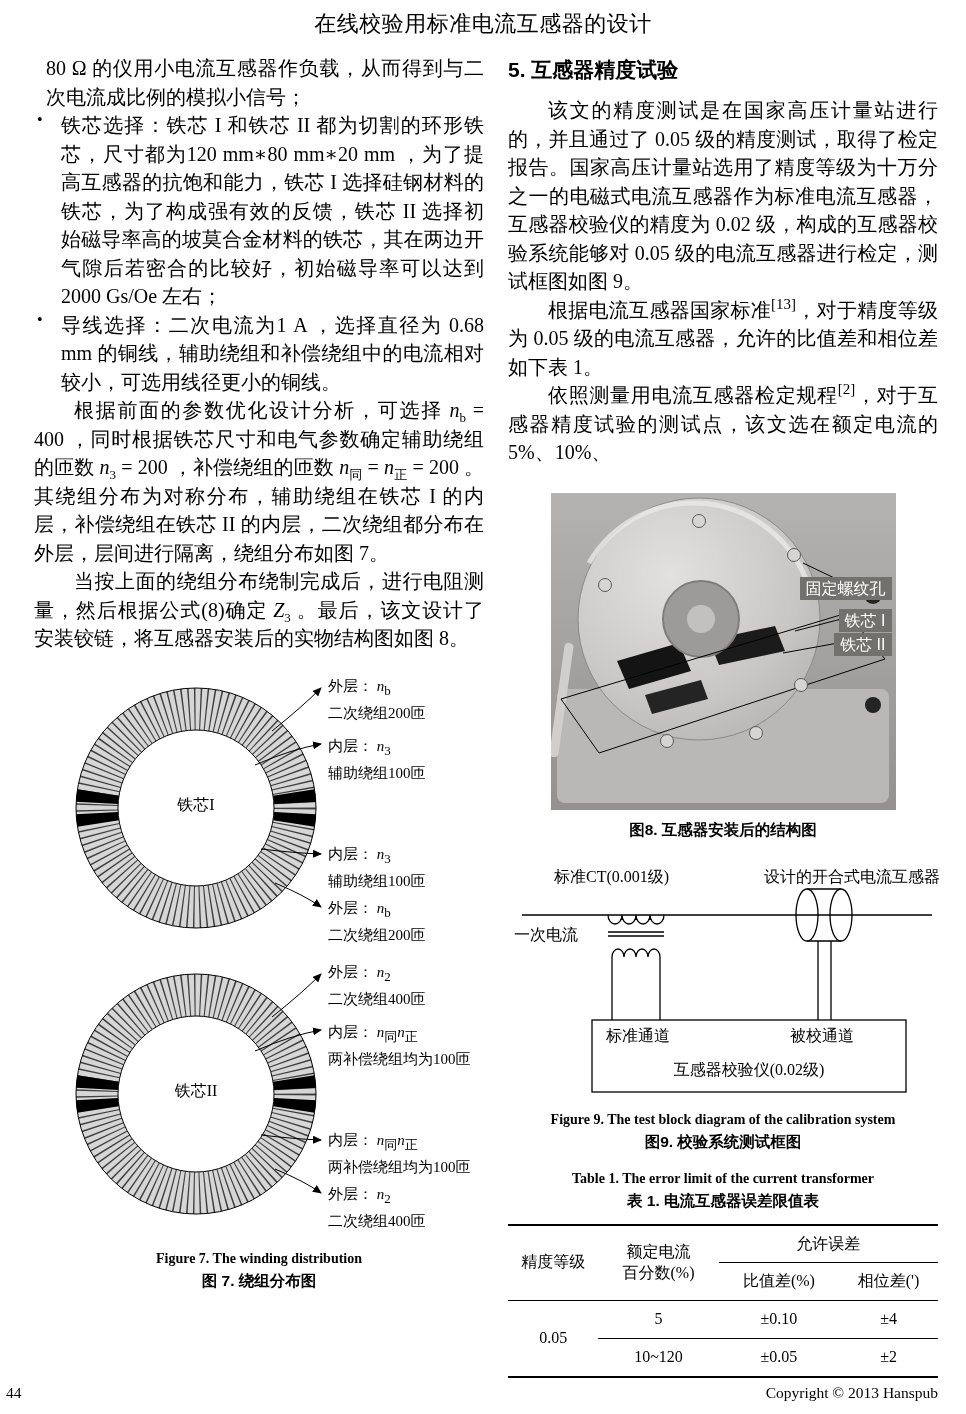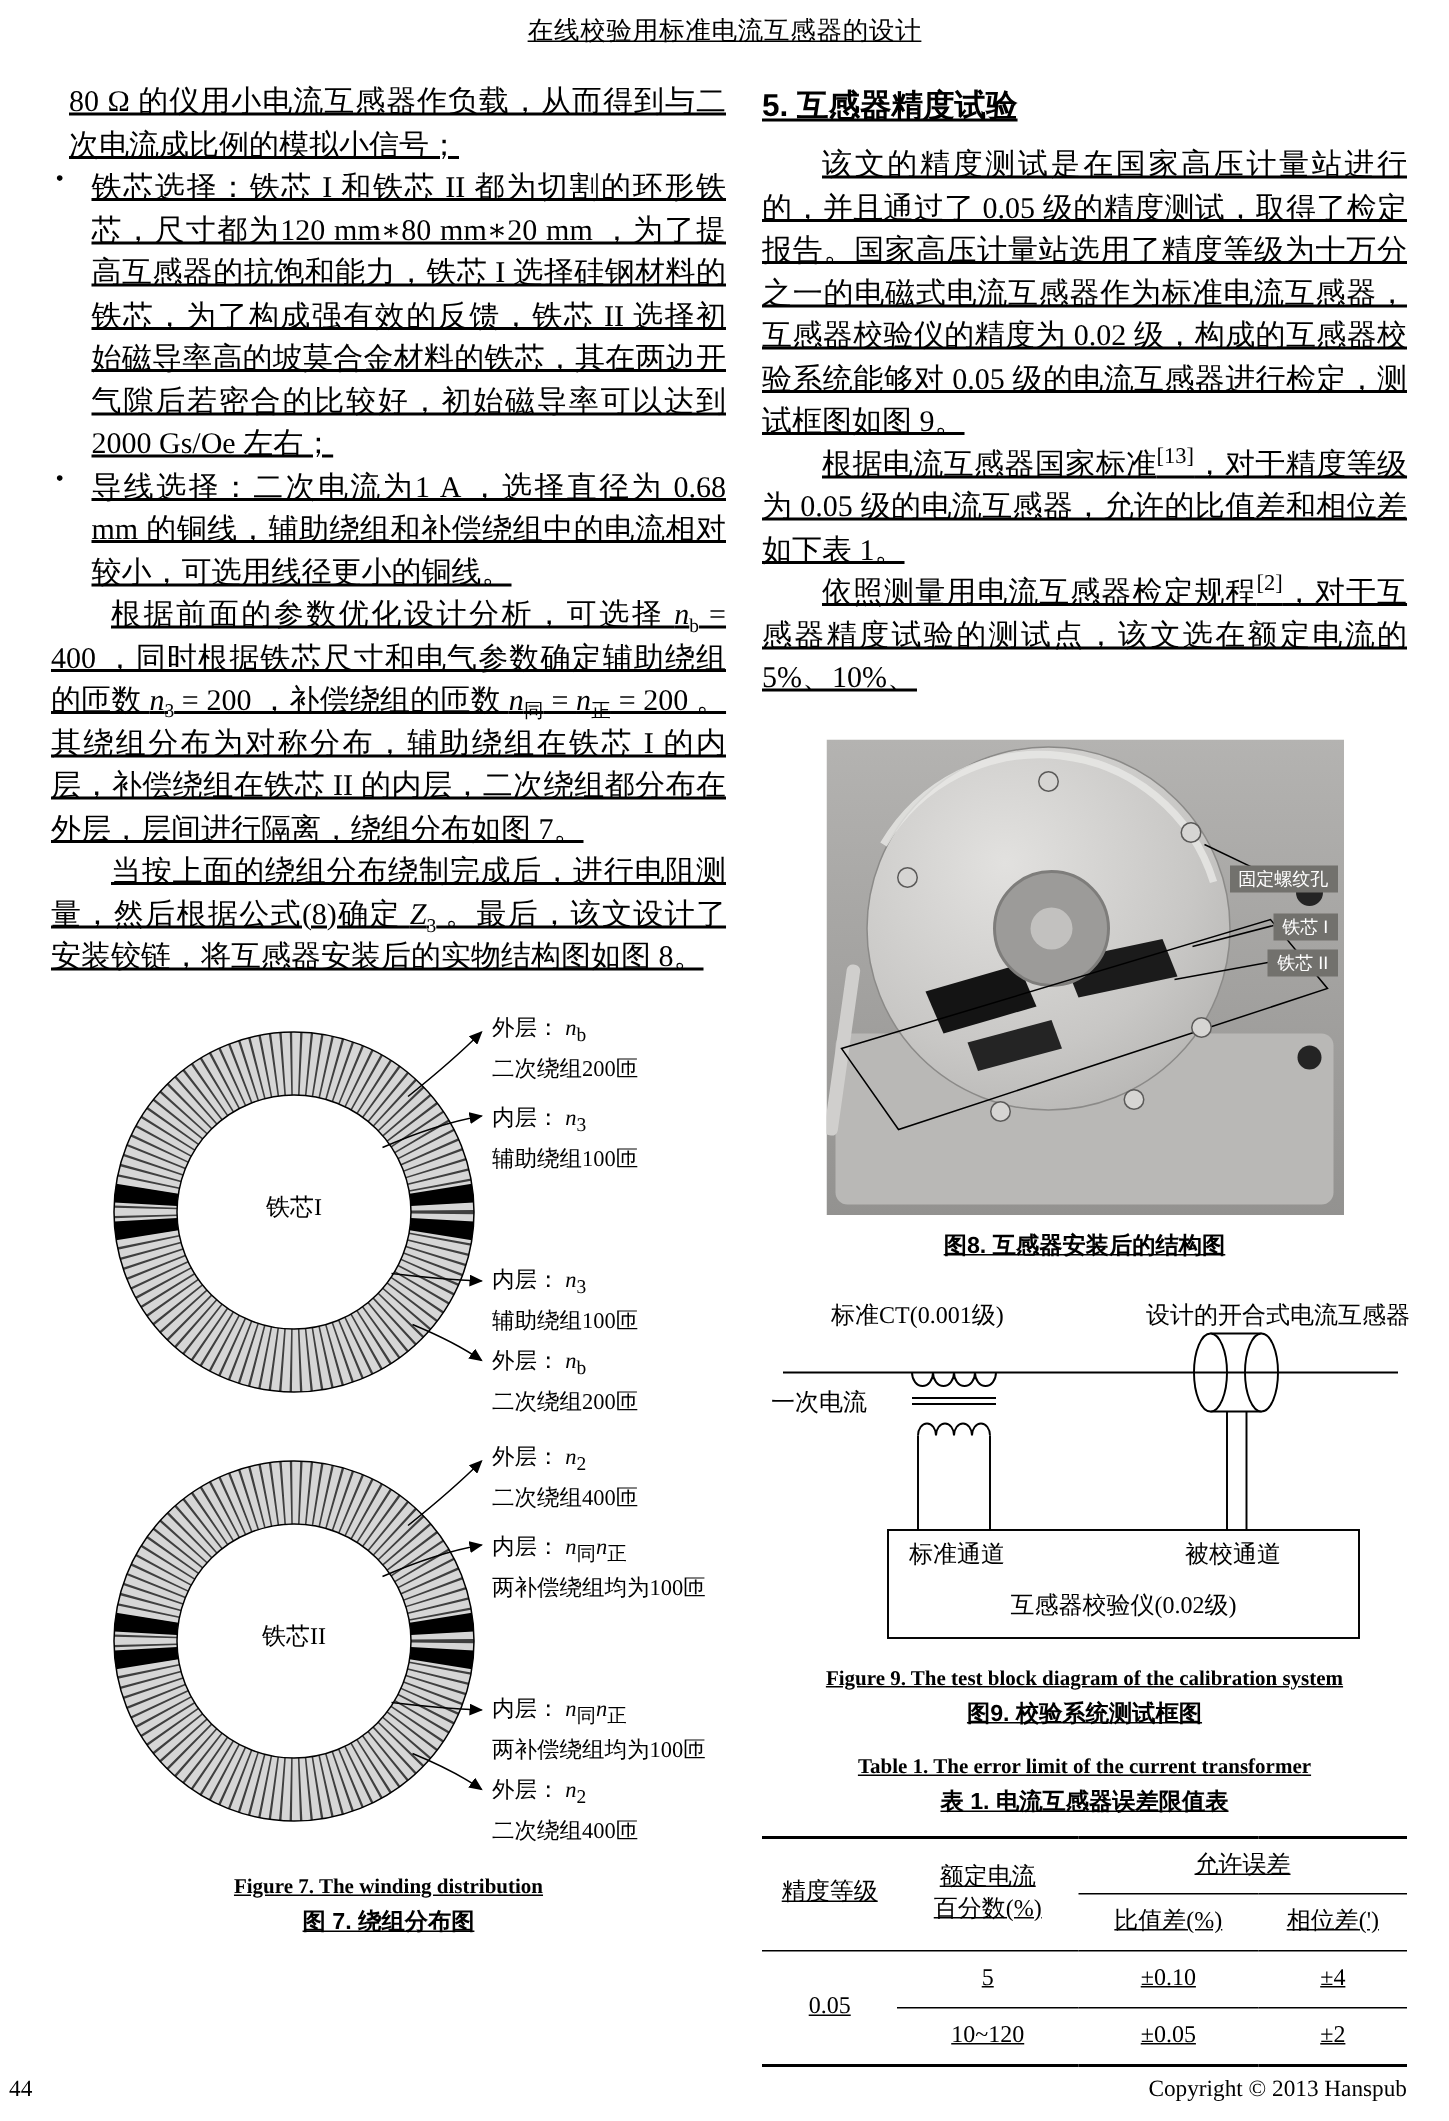--- a/index.html
+++ b/index.html
@@ -1,23 +1,23 @@
 <!DOCTYPE html>
 <html><head>
 <meta charset="utf-8">
 <style>
   * { margin:0; padding:0; box-sizing:border-box; }
   body { background:#ffffff; }
   .page { position:relative; width:966px; height:1414px; background:#fff;
           font-family:"Liberation Serif","DejaVu Serif",serif; color:#000; overflow:hidden; }
 
   .header-title { position:absolute; top:9px; left:0; right:0; text-align:center;
-                  font-size:17px; letter-spacing:.5px;text-decoration:underline; }
-
-  .col { position:absolute; top:54px;text-decoration:underline; }
+                  font-size:22px; letter-spacing:.5px; }
+
+  .col { position:absolute; top:54px; }
   .col-left  { left:34px;  width:450px; }
   .col-right { left:508px; width:430px; }
 
   .body-p { font-size:20px; line-height:28.5px; text-align:justify; }
   .pad-left { padding-left:12px; }
   .ind { text-indent:2em; }
   .bullet { position:relative; padding-left:27px; }
   .bullet .dot { position:absolute; left:3px; top:0; }
   sub { font-size:13px; line-height:0; }
   sup { font-size:15px; line-height:0; }
@@ -35,21 +35,21 @@
 
   .fig-cap { text-align:center; margin-top:10px; }
   .cap-en { font-weight:bold; font-size:14px; }
   .cap-en.tight { font-size:12.6px; }
   .cap-zh { font-weight:bold; font-size:15.5px; margin-top:4px;
             font-family:"Liberation Sans","DejaVu Sans",sans-serif; }
 
   
   .fig8 { margin-top:26px; }
   .photo { position:relative; width:345px; height:317px; margin:0 auto; }
-  .plabel { position:absolute; right:4px; background:#72716d; color:#fff; font-size:12px;
+  .plabel { position:absolute; right:4px; background:#72716d; color:#fff; font-size:16px;
             line-height:1.2; padding:2px 6px; white-space:nowrap;
             font-family:"Liberation Sans","DejaVu Sans",sans-serif; }
 
   
   .fig9 { margin-top:24px; }
   .diagram { position:relative; width:432px; height:237px; }
   .diagram svg { position:absolute; left:0; top:0; }
   .dlabel { position:absolute; font-size:16px; white-space:nowrap; }
   .dl-std     { left:46px;  top:2px;  width:166px; text-align:left; }
   .dl-design  { right:0;    top:2px; }

